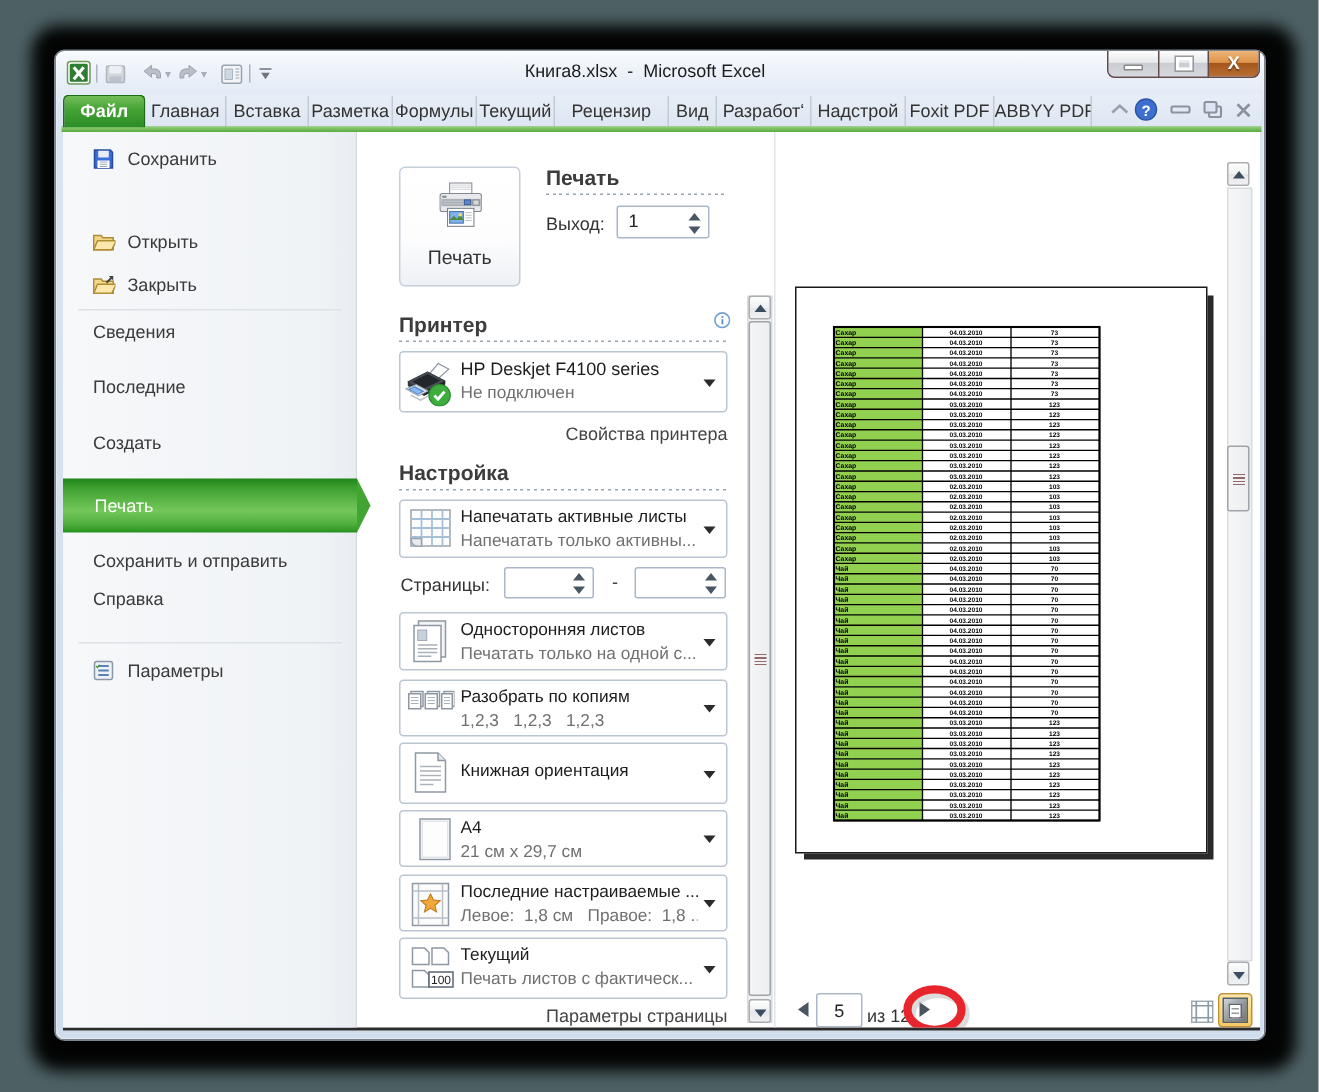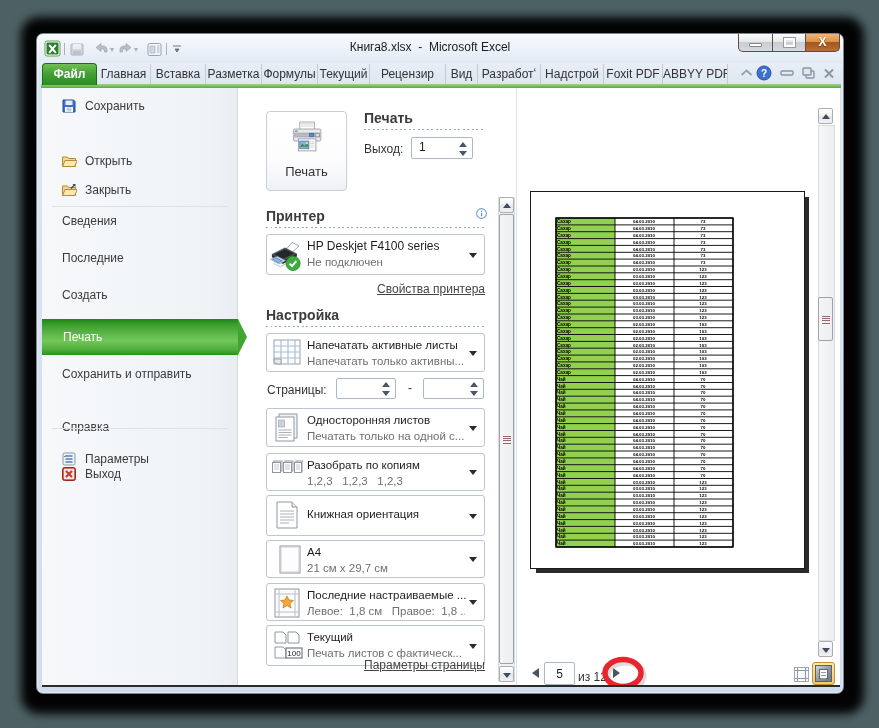--- a/index.html
+++ b/index.html
@@ -71,21 +71,21 @@
 .spin .btns { position:absolute; right:1px; top:1px; bottom:1px; width:16px; }
 .up, .dn { position:absolute; left:4px; width:0; height:0; border-left:4px solid transparent; border-right:4px solid transparent; }
 .up { border-bottom:5px solid #4a5663; }
 .dn { border-top:5px solid #4a5663; }
 .dd { position:absolute; left:224px; width:219px; border:1px solid #bcc5d2; border-radius:3px; background:#fff; }
 .dd .t1 { position:absolute; left:40px; top:5px; font-size:11.5px; color:#1d1d1d; white-space:nowrap; max-width:160px; overflow:hidden; }
 .dd .t2 { position:absolute; left:40px; top:21px; font-size:11.5px; color:#707070; white-space:nowrap; max-width:158px; overflow:hidden; }
 .dd .arr { position:absolute; right:7px; top:50%; margin-top:-2px; width:0; height:0;
   border-left:4.5px solid transparent; border-right:4.5px solid transparent; border-top:5.5px solid #2b2b2b; }
 .dd .ico { position:absolute; left:4px; top:3px; width:32px; height:32px; }
-.link { position:absolute; font-size:12px; color:#444; text-decoration:underline; }
+.link { position:absolute; font-size:12px; color:#444; }
 
 .sb { position:absolute; width:17px; background:#f0f1f3; border:1px solid #d9dcdf; }
 .sbbtn { position:absolute; left:0; width:15px; height:16px; background:linear-gradient(180deg,#fdfdfd,#eff1f2 50%,#e4e7e9 51%,#f0f1f3); border:1px solid #abadb0; border-radius:2px; }
 .sbthumb { position:absolute; left:0; width:15px; background:linear-gradient(90deg,#f4f5f6,#eceef0); border:1px solid #9fa4a9; border-radius:2px; }
 .grip { position:absolute; left:3px; width:8px; height:9px;
   background:repeating-linear-gradient(180deg,#95686c 0px,#95686c 1px,transparent 1px,transparent 2.2px); height:8px; }
 .tri-u { width:0; height:0; border-left:4px solid transparent; border-right:4px solid transparent; border-bottom:5px solid #3c4c61; position:absolute; left:3px; top:5px; }
 .tri-d { width:0; height:0; border-left:4px solid transparent; border-right:4px solid transparent; border-top:5px solid #3c4c61; position:absolute; left:3px; top:6px; }
 
 .pvline { position:absolute; left:474px; top:0; width:1px; height:601px; background:#dfe4ea; }
@@ -187,37 +187,29 @@
     </div>
     <div class="nsep" style="top:118px;"></div>
     <div class="ntab" style="top:126px;">Сведения</div>
     <div class="ntab" style="top:163px;">Последние</div>
     <div class="ntab" style="top:200px;">Создать</div>
     <div class="nsel">
         <div class="arrow"></div>
         <div class="tx">Печать</div>
       </div>
     <div class="ntab" style="top:279px;">Сохранить и отправить</div>
-    <div class="ntab" style="top:332px;">Справка</div>
+    <div class="ntab" style="top:304px;">Справка</div>
     <div class="nsep" style="top:340px;"></div>
-    <div class="nitem" style="top:349px;margin-top:12px;">
+    <div class="nitem" style="top:349px;">
       <svg class="ic" viewBox="0 0 16 16">
           <rect x="2" y="2" width="12" height="12" rx="1.5" fill="#eef2f6" stroke="#8a97a6"></rect>
           <path d="M4.5 5 h7 M4.5 8 h7 M4.5 11 h7" stroke="#5a80b8" stroke-width="1.4"></path>
           <path d="M3 5 l1 1 1.5 -1.8" stroke="#4a9a3a" stroke-width="0.9" fill="none"></path>
         </svg>
       <div class="tx">Параметры</div>
-    </div>
-    <div class="nitem" style="top:376px;">
-      <svg class="ic" viewBox="0 0 16 16">
-          <rect x="1.5" y="1.5" width="13" height="13" rx="2" fill="#d8432f" stroke="#9c2a1c"></rect>
-          <rect x="2.8" y="2.8" width="10.4" height="10.4" rx="1" fill="#e8e8e8"></rect>
-          <path d="M5 5 l6 6 M11 5 l-6 6" stroke="#c0392b" stroke-width="2"></path>
-        </svg>
-      <div class="tx">Выход</div>
     </div>
 
     <div class="bigbtn">
       <svg style="position:absolute;left:25px;top:9px;" width="31" height="33" viewBox="0 0 44 46">
         <rect x="11" y="1" width="21" height="12" fill="#fdfdfd" stroke="#8a8f96"></rect>
         <path d="M12 3 h19 M12 5 h19 M12 7 h19" stroke="#c8ccd2" stroke-width="0.8"></path>
         <rect x="2" y="11" width="39" height="17" rx="2" fill="#e7e9ec" stroke="#84898f"></rect>
         <rect x="2" y="16" width="39" height="7" fill="#b9bec6"></rect>
         <rect x="4" y="13" width="4" height="2" fill="#848a92"></rect>
         <rect x="33" y="17" width="6" height="5" fill="#d6dade" stroke="#888"></rect>
@@ -362,21 +354,21 @@
         <path d="M4 3 h8 l3 3 v8 h-11 z" fill="#fff" stroke="#8f98a2"></path>
         <path d="M17 3 h8 l3 3 v8 h-11 z" fill="#fff" stroke="#8f98a2"></path>
         <path d="M4 18 h8 l3 3 v8 h-11 z" fill="#fff" stroke="#8f98a2"></path>
         <rect x="15" y="19" width="16" height="10" fill="#fff" stroke="#5a6470"></rect>
         <text x="23" y="27" font-size="8" fill="#222" text-anchor="middle" font-family="Liberation Sans">100</text>
       </svg>
       <div class="t1">Текущий</div>
       <div class="t2">Печать листов с фактическ...</div>
       <div class="arr"></div>
     </div>
-    <div class="link" style="top:570px; right:355px;">Параметры страницы</div>
+    <div class="link" style="top:582px; right:355px;">Параметры страницы</div>
     <div class="pvline"></div>
 
     <div class="sb" style="left:456px; top:109px; height:485px;"></div>
     <div class="sbbtn" style="left:457px; top:109px;">
         <div class="tri-u"></div>
       </div>
     <div class="sbthumb" style="left:457px; top:126px; height:450px;">
         <div class="grip" style="top:221px;"></div>
       </div>
     <div class="sbbtn" style="left:457px; top:578px;">

